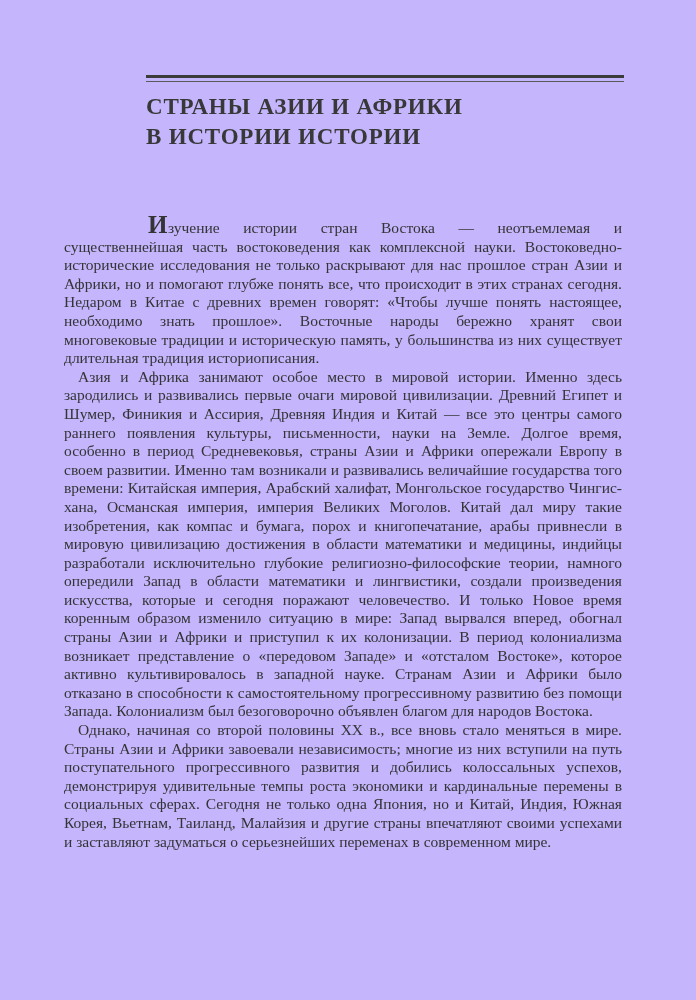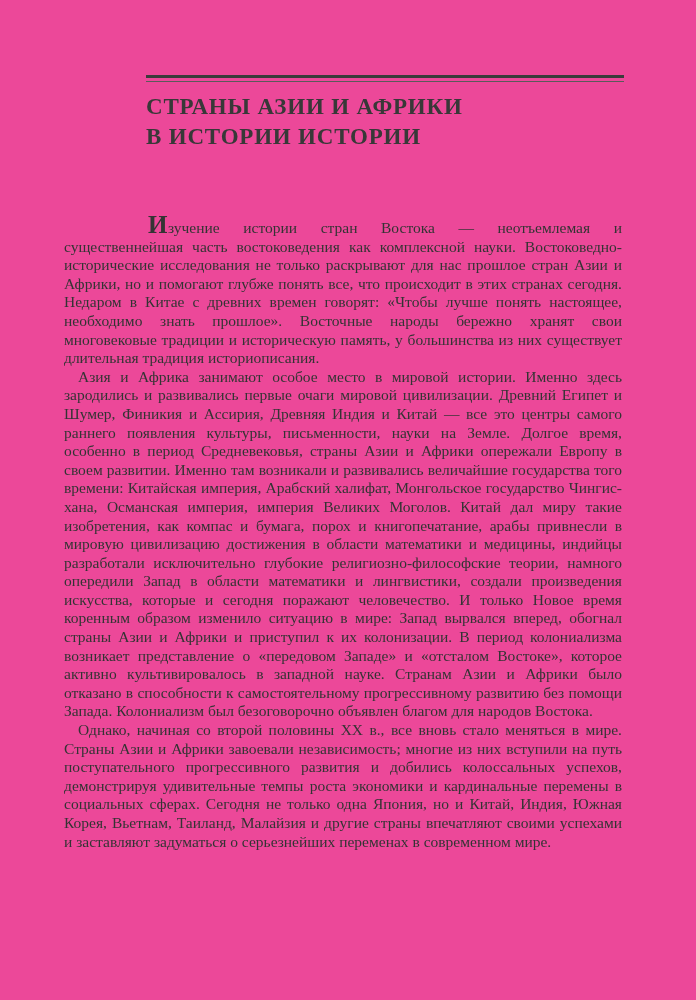--- a/index.html
+++ b/index.html
@@ -13,21 +13,21 @@
     overflow: hidden;
     font-family: "Liberation Serif", "DejaVu Serif", serif;
     color: #343434;
     -webkit-font-smoothing: antialiased;
   }
   .page {
     box-sizing: border-box;
     width: 696px;
     height: 1000px;
     padding: 75px 74px 0 64px; 
-    background: #ec4899;
+    background: #c4b5fd;
   }
   
   .chapter-head {
     margin-left: 82px; 
     width: 478px;      
   }
   .double-rule {
     height: 3px;
     border-top: 3px solid #3b3b3b;
     border-bottom: 1px solid #5a5a5a;

